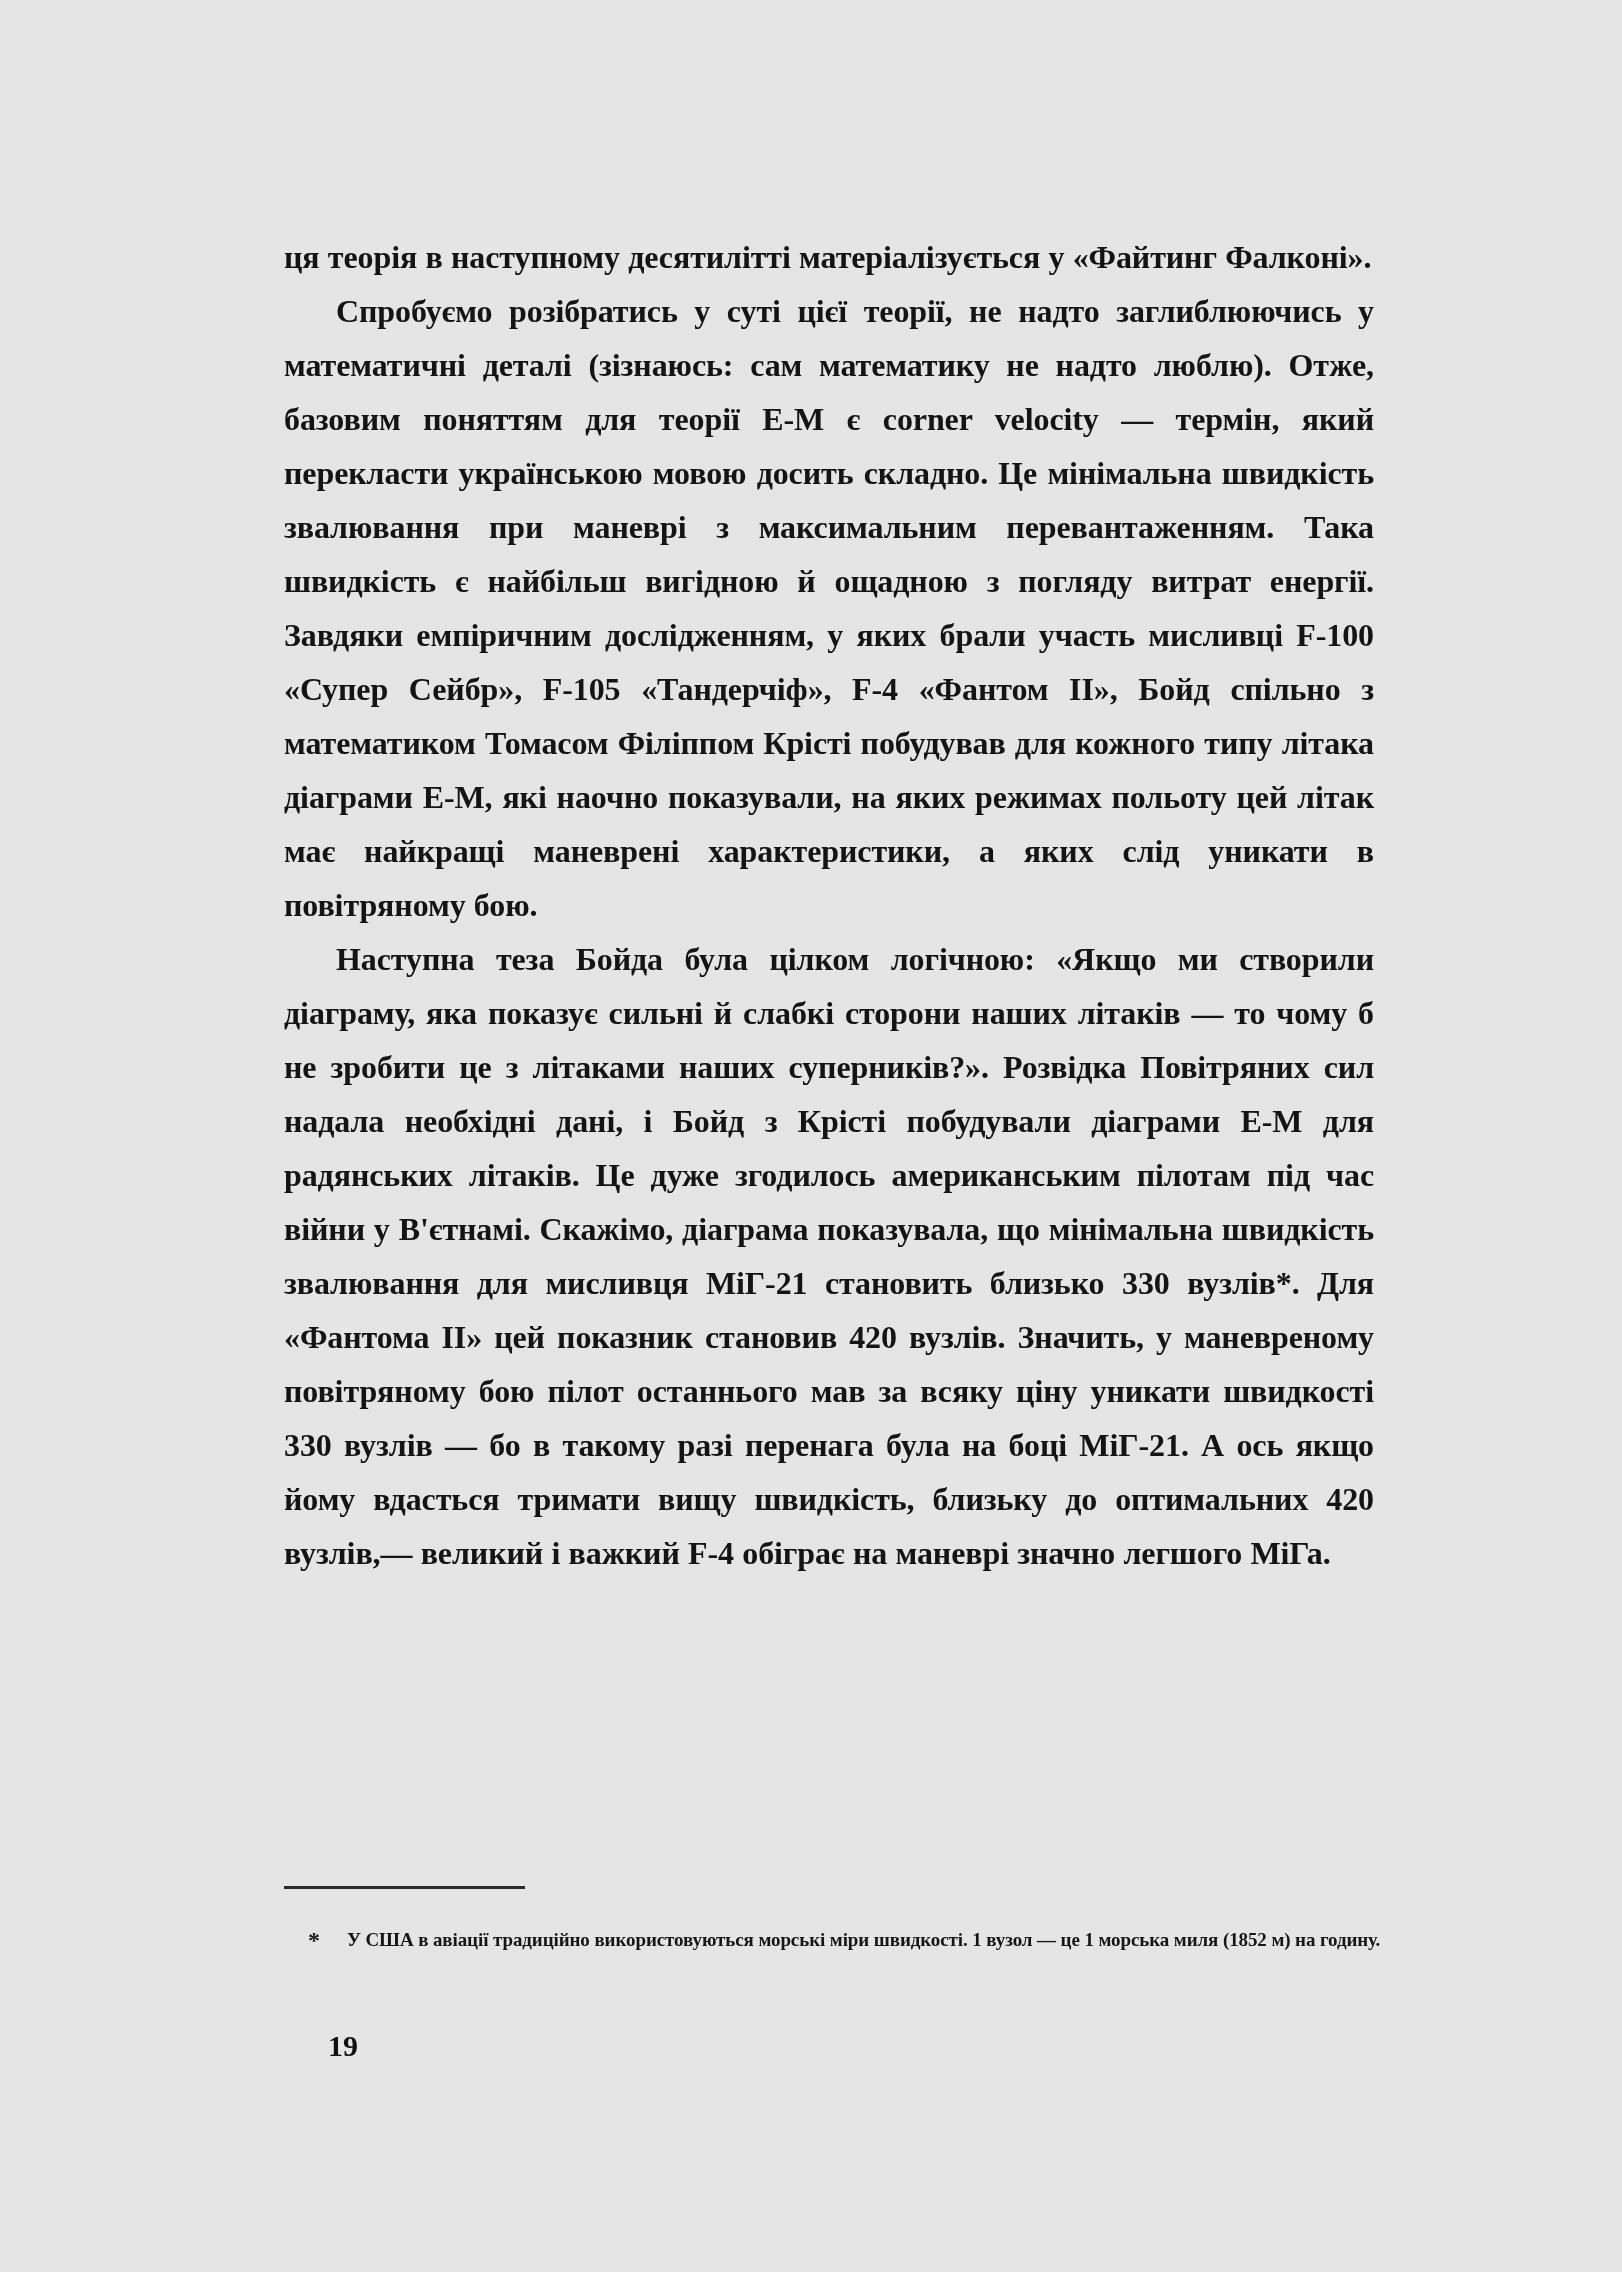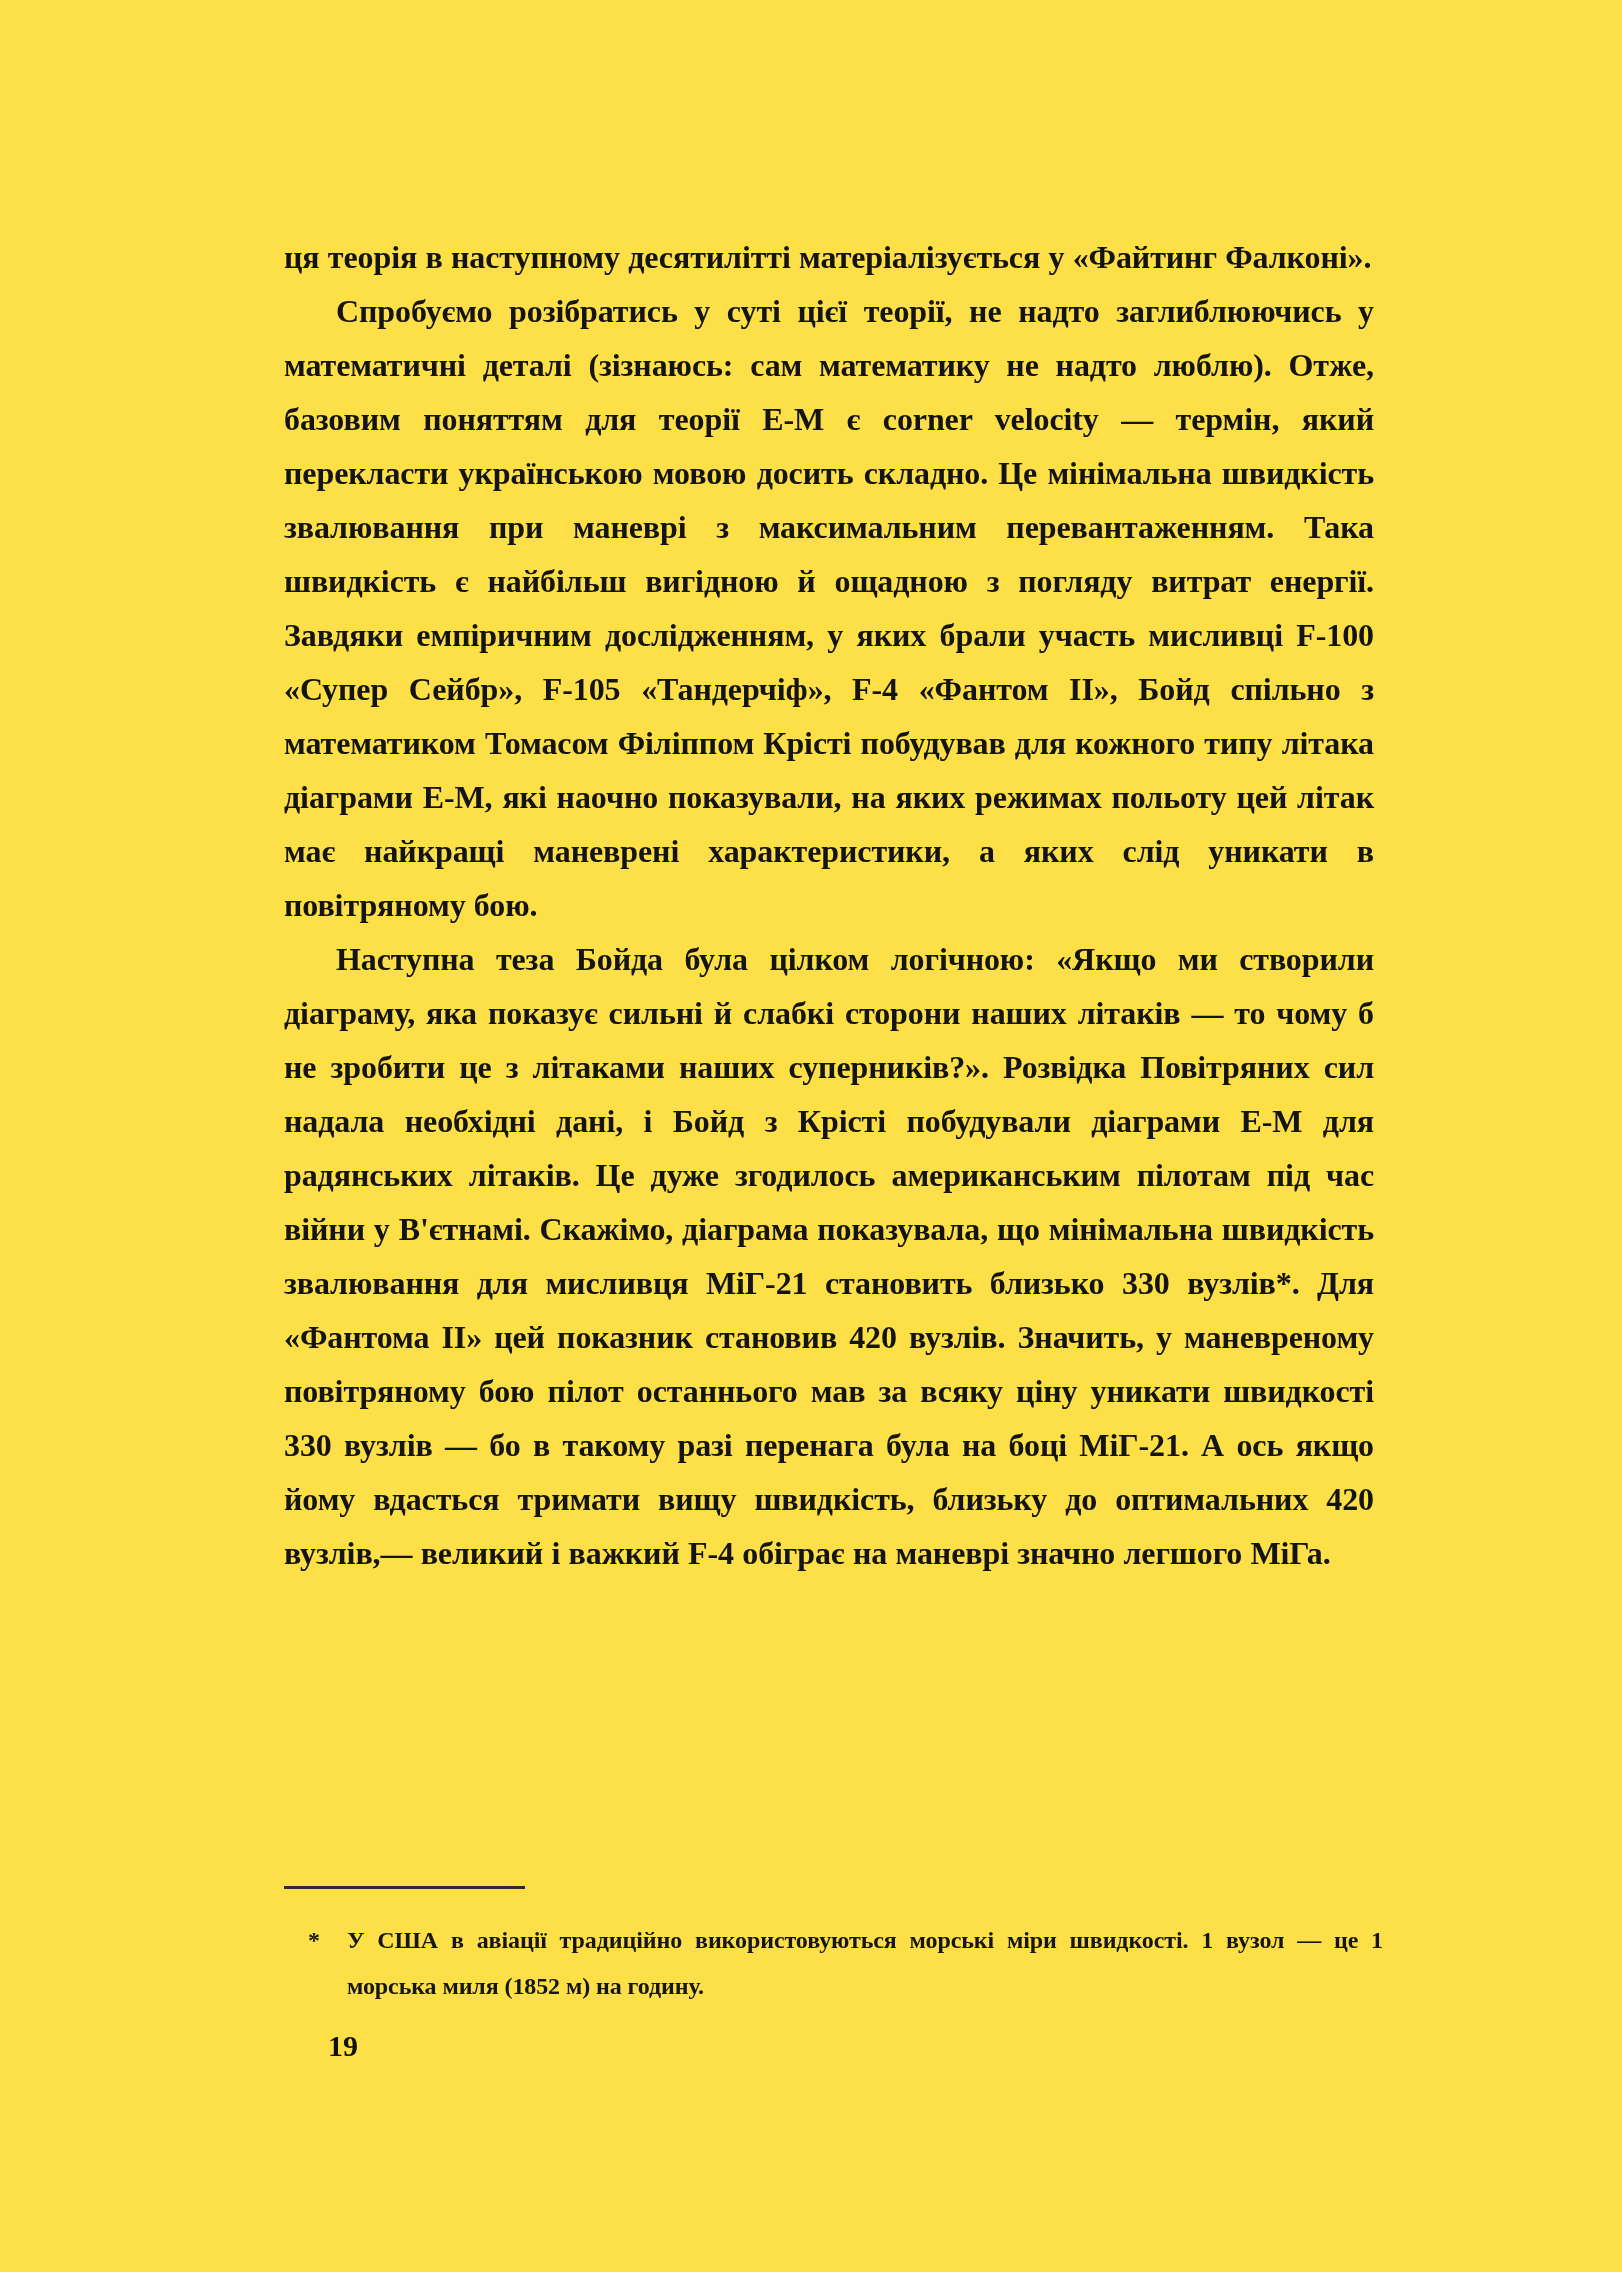--- a/index.html
+++ b/index.html
@@ -14,21 +14,21 @@
     position: relative;
     font-family: "Liberation Serif", "DejaVu Serif", serif;
     color: #111111;
     overflow: hidden;
   }
 
   
   .page {
     position: absolute;
     inset: 0;
-    background: #fde047;
+    background: #e5e5e5;
     padding: 12px;
   }
 
   
   .text-column {
     position: absolute;
     left: 284px;
     top: 230px;
     width: 1090px;
   }
@@ -85,21 +85,21 @@
     line-height: 46px;
     font-weight: 700;
     color: #1a1a1a;
     text-align: left;
     padding-left: 24px;
     box-sizing: border-box;
   }
 
   .footnote-body {
     flex: 1 1 auto;
-    font-size: 24px;
+    font-size: 19px;
     line-height: 46px;
     font-weight: 700;
     text-align: justify;
     text-align-last: left;
     letter-spacing: -0.1px;
     color: #161616;
   }
 
   
   .folio {

